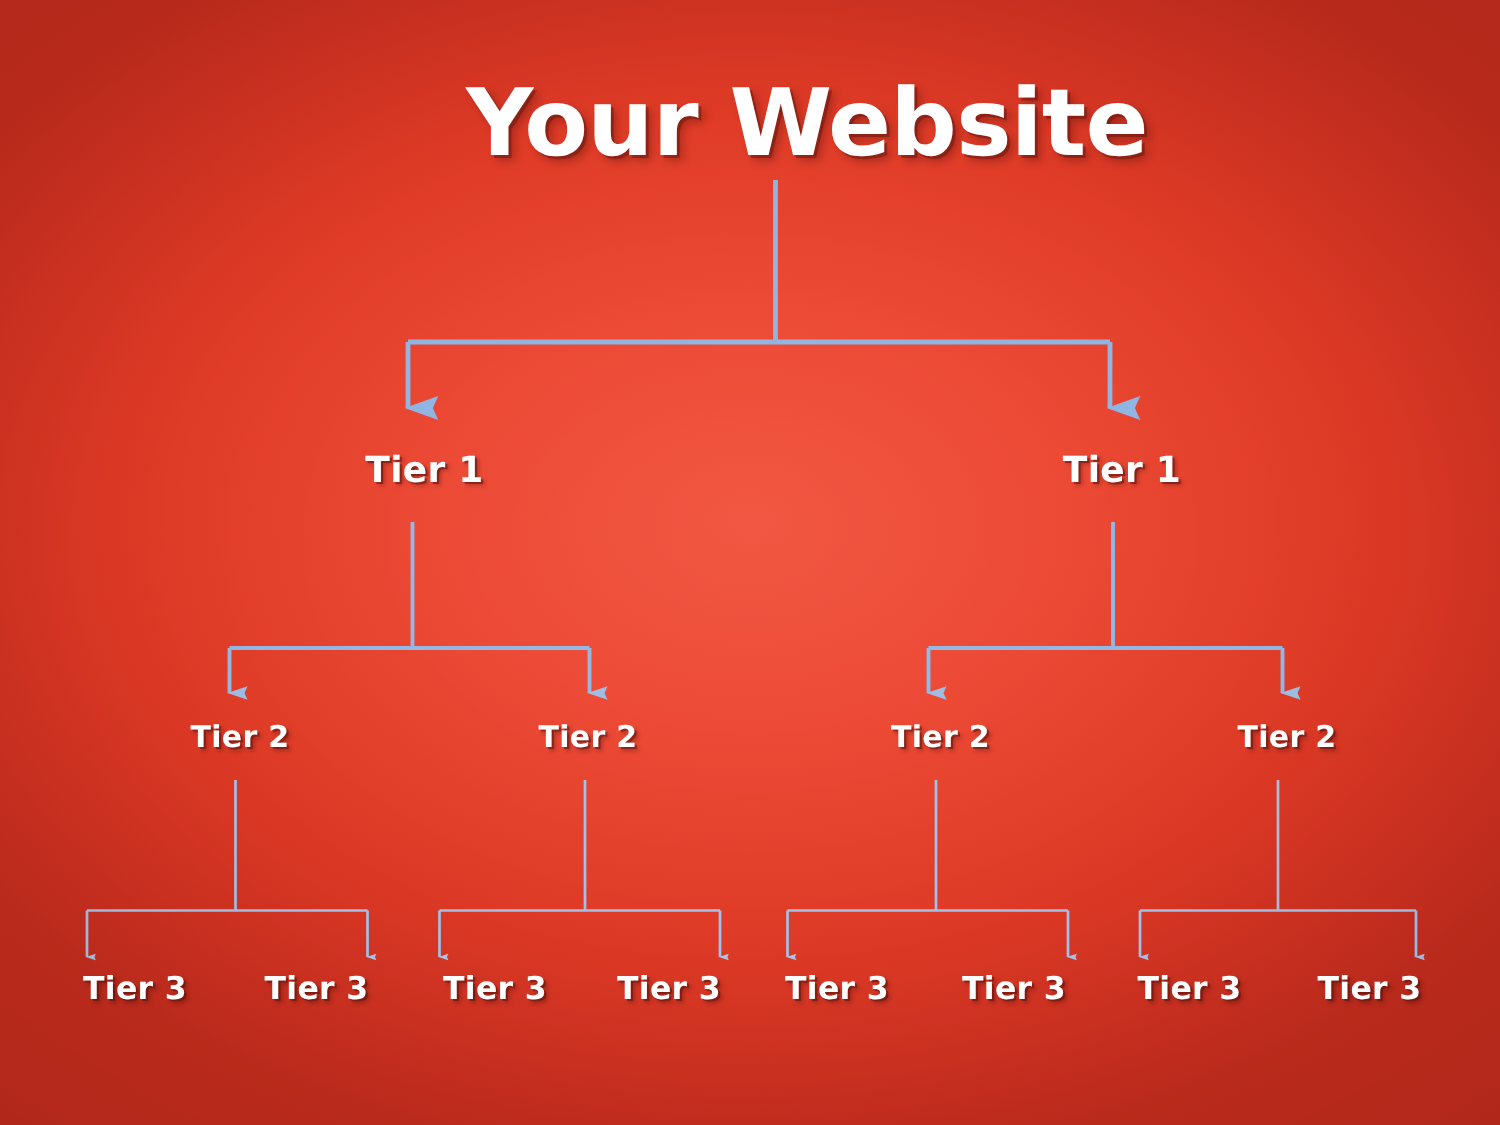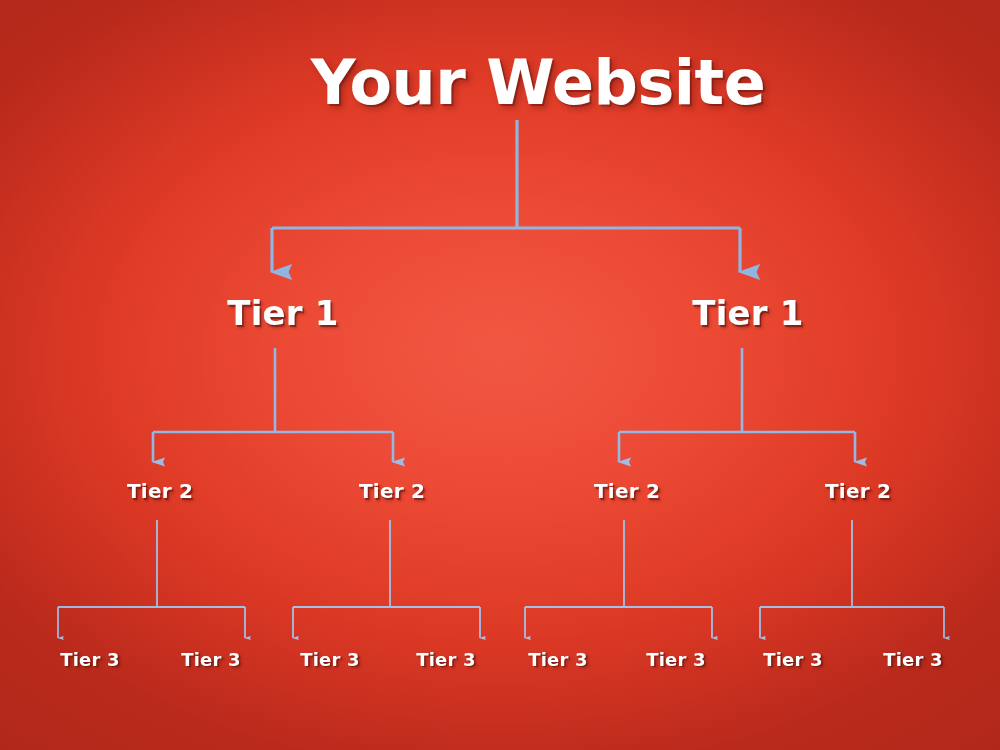--- a/index.html
+++ b/index.html
@@ -56,23 +56,23 @@
     letter-spacing: 0.2px;
     z-index: 3;
   }
   .node-root {
     font-size: 62px;
     letter-spacing: -0.5px;
     text-shadow:
       2px 2px 0 rgba(90, 16, 10, 0.42),
       4px 4px 6px rgba(70, 12, 8, 0.32);
   }
-  .node-t1 { font-size: 34px; }
+  .node-t1 { font-size: 24px; }
   .node-t2 { font-size: 20px; }
-  .node-t3 { font-size: 18px; }
+  .node-t3 { font-size: 21px; }
 </style>
 </head>
 <body>
 
 <div id="stage">
 
   <svg id="edges" viewBox="0 0 1000 750">
     <defs>
       <marker id="arrow" viewBox="0 0 10 12" refX="5" refY="11" markerWidth="7" markerHeight="9" orient="auto-start-reverse">
         <path d="M5,12 L1.4,2 L5,3.6 L8.6,2 Z" fill="#8fb4e2"></path>

